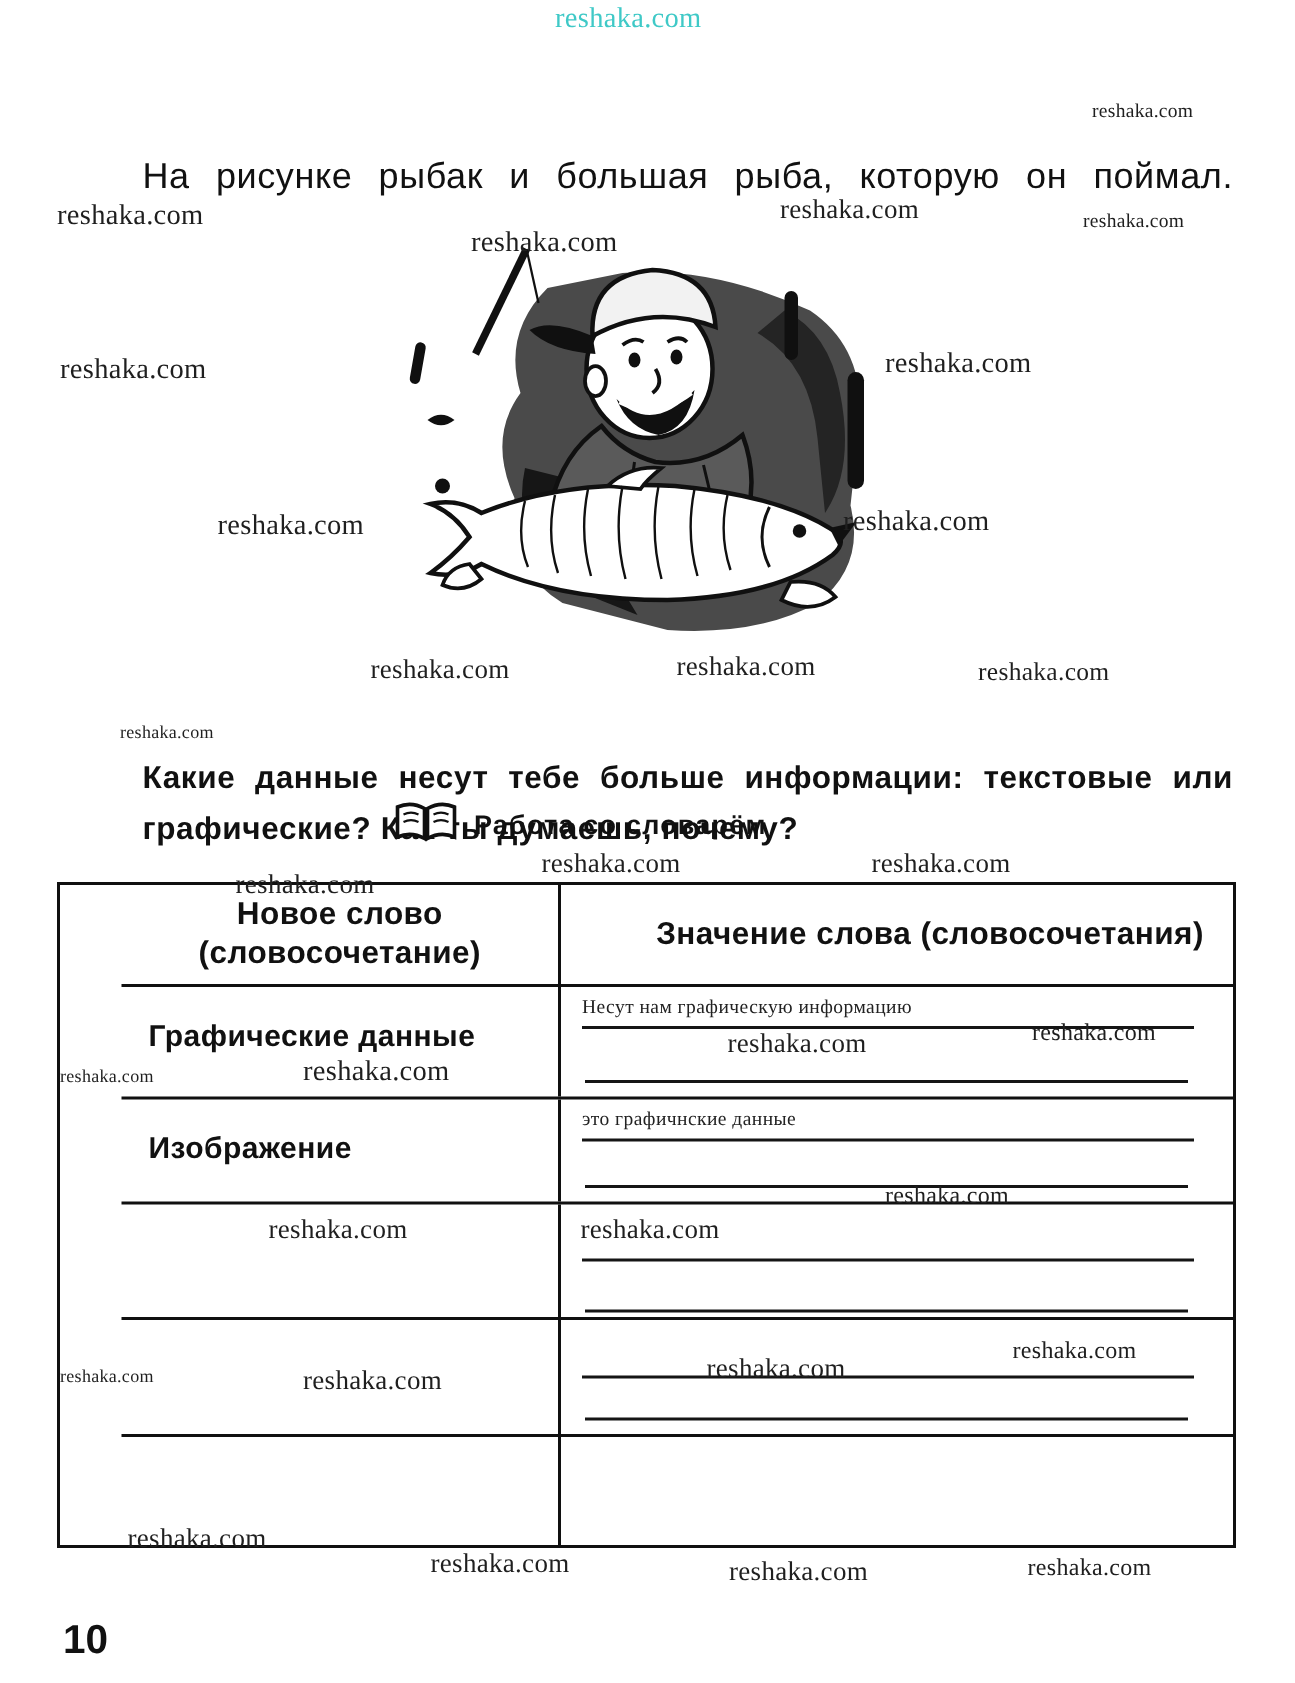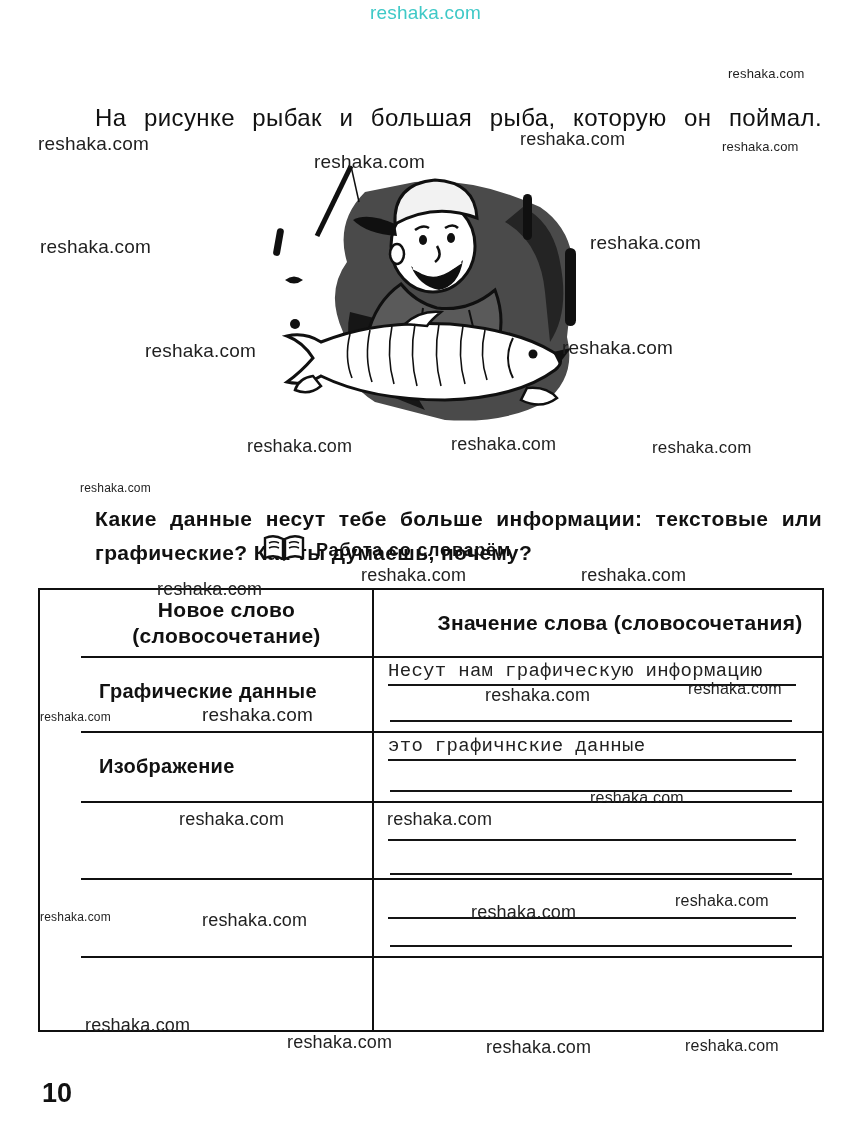--- a/index.html
+++ b/index.html
@@ -1,21 +1,21 @@
 <!DOCTYPE html>
 <html><head>
 <meta charset="utf-8">
 <style>
   html,body{margin:0;padding:0;background:#d9d9d9;}
   .page{position:relative;width:863px;height:1122px;margin:0 auto;background:#ffffff;
         font-family:"Liberation Sans",sans-serif;color:#111;overflow:hidden;}
 
   
   .wm{position:absolute;color:#1f1f1f;white-space:nowrap;z-index:6;
-      font-family:Liberation Sans, sans-serif;letter-spacing:0.2px;}
+      font-family:Liberation Serif, serif;letter-spacing:0.2px;}
   .wm-teal{color:#3fc9c7;}
 
   
   .ex-head{position:absolute;left:58px;top:56px;font-size:23px;font-weight:bold;}
   .ex-num{font-family:"DejaVu Serif",serif;margin-right:16px;}
   .ex-title{letter-spacing:1px;}
 
   .para{position:absolute;left:95px;top:104px;width:727px;font-size:24px;font-weight:normal;
         letter-spacing:0.4px;text-align:justify;text-align-last:justify;}
   .question{position:absolute;left:95px;top:457px;width:727px;font-size:21px;font-weight:bold;
@@ -33,21 +33,21 @@
           border:2px solid #101010;display:flex;flex-direction:column;background:#fff;padding-left:41px;}
   .thead{display:flex;height:66px;}
   .th{display:flex;align-items:center;justify-content:center;text-align:center;
       font-weight:bold;font-size:21px;letter-spacing:0.3px;line-height:1.25;}
   .th-left{width:293px;border-right:2px solid #101010;padding:0 14px;box-sizing:border-box;}
   .th-right{flex:1;padding:0 10px;margin-left:44px;}
   .trow{display:flex;border-top:2px solid #101010;}
   .td-left{width:293px;border-right:2px solid #101010;box-sizing:border-box;
            font-weight:bold;font-size:20px;padding:22px 0 0 18px;letter-spacing:0.3px;}
   .td-right{flex:1;position:relative;padding:0 22px 0 10px;}
-  .hand{font-family:Liberation Mono, monospace;font-size:19px;color:#222;letter-spacing:0.3px;
+  .hand{font-family:Liberation Serif, serif;font-size:13px;color:#222;letter-spacing:0.3px;
         height:26px;line-height:26px;border-bottom:2px solid #151515;margin:0 4px;white-space:nowrap;overflow:hidden;}
   .rule{border-bottom:2px solid #151515;margin:0 8px 0 6px;}
 
   .pagenum{position:absolute;left:42px;top:1078px;font-size:27px;font-weight:bold;}
 </style>
 </head>
 <body>
 
 <div class="page">
 

